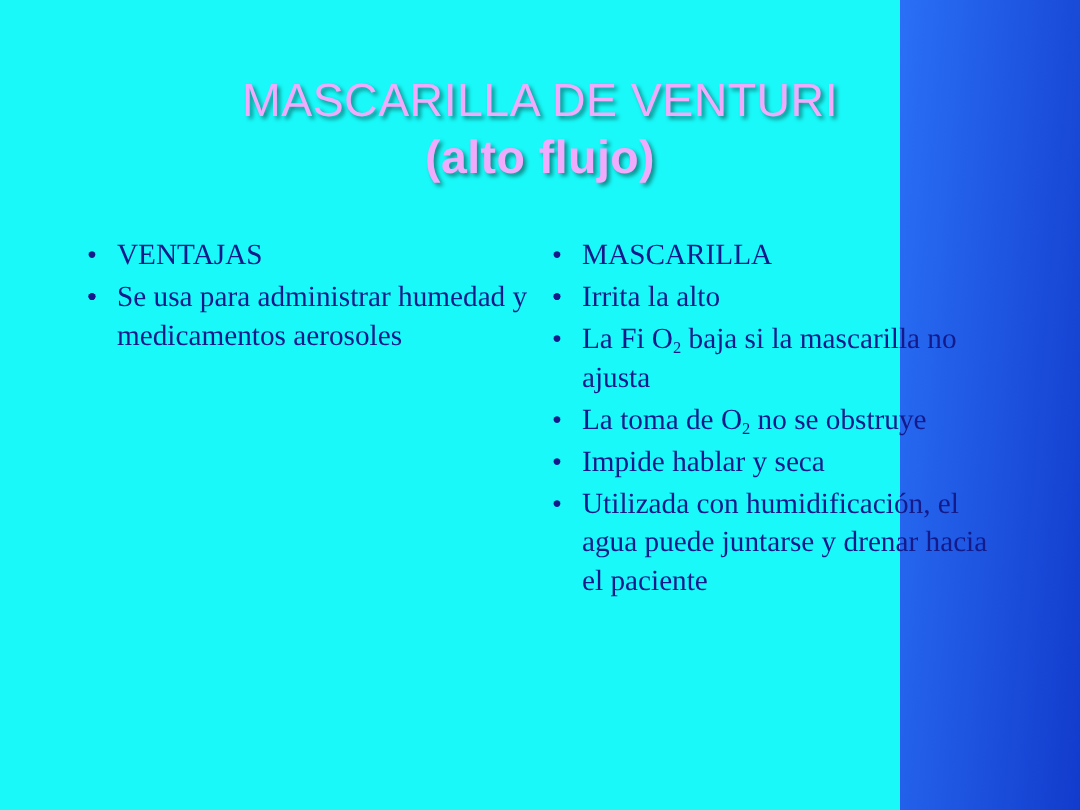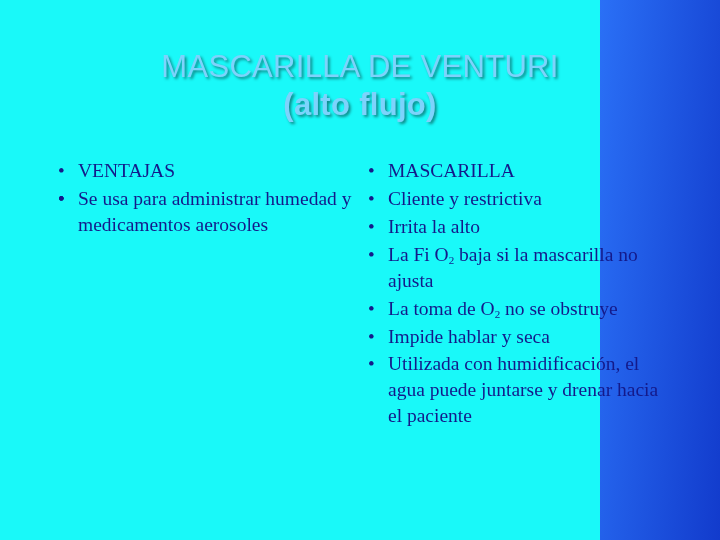--- a/index.html
+++ b/index.html
@@ -51,21 +51,21 @@
     height: 540px;
     background: radial-gradient(ellipse 300px 420px at 0% 38%, #19f9f9 0%, #19f9f9 58%, rgba(25,249,249,0) 62%);
   }
   .title-block {
     position: absolute;
     top: 48px;
     left: 0;
     width: 720px;
     text-align: center;
     font-family: "Liberation Sans", sans-serif;
-    color: #7dd3fc;
+    color: #f0abfc;
     font-size: 31px;
     line-height: 1.23;
     letter-spacing: 0.3px;
     text-shadow: 2px 2px 3px rgba(0,0,0,0.45);
   }
   .title-line2 {
     display: block;
     font-weight: bold;
   }
   .columns {
@@ -153,21 +153,20 @@
     </div>
 
     <div class="col col-right">
       <ul class="bullets">
         <li>
           <span class="dot">•</span>
           <span>MASCARILLA</span>
         </li>
         <li>
           <span class="dot">•</span>
-          <span>Cliente y restrictiva</span>
         </li>
         <li>
           <span class="dot">•</span>
           <span>Irrita la alto</span>
         </li>
         <li>
           <span class="dot">•</span>
           <span>La Fi O<sub>2</sub> baja si la mascarilla no ajusta</span>
         </li>
         <li>

